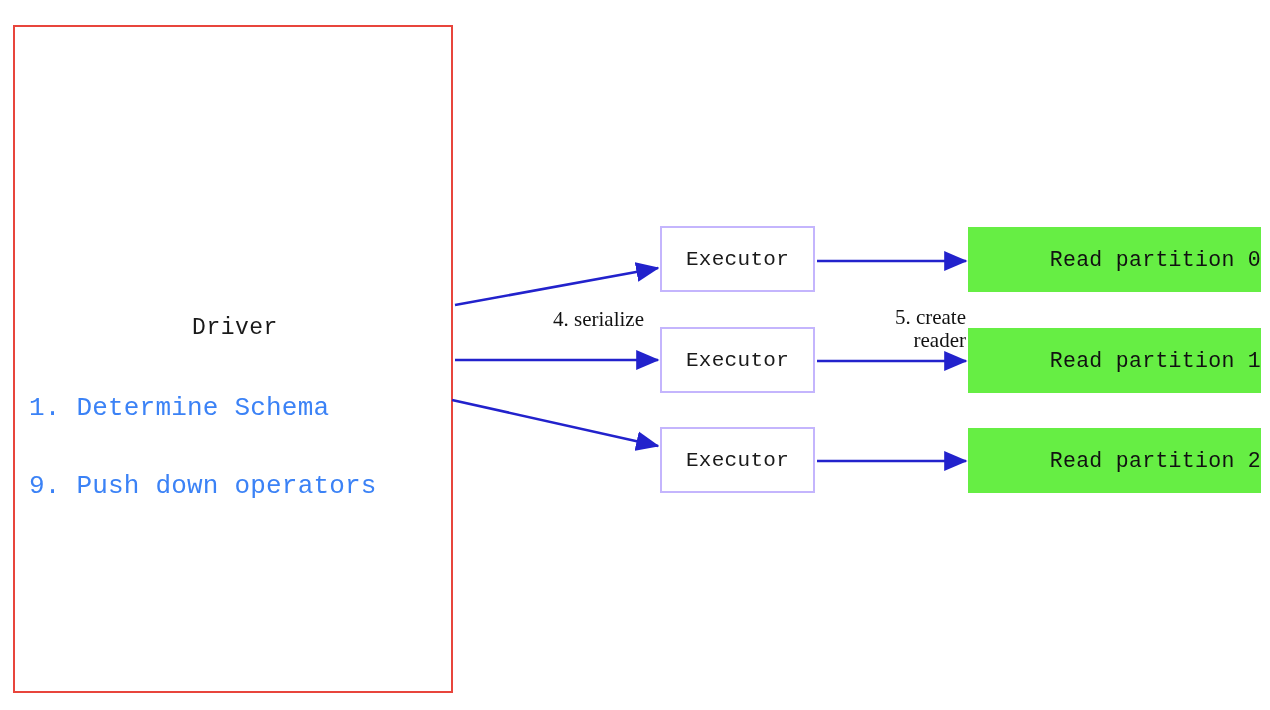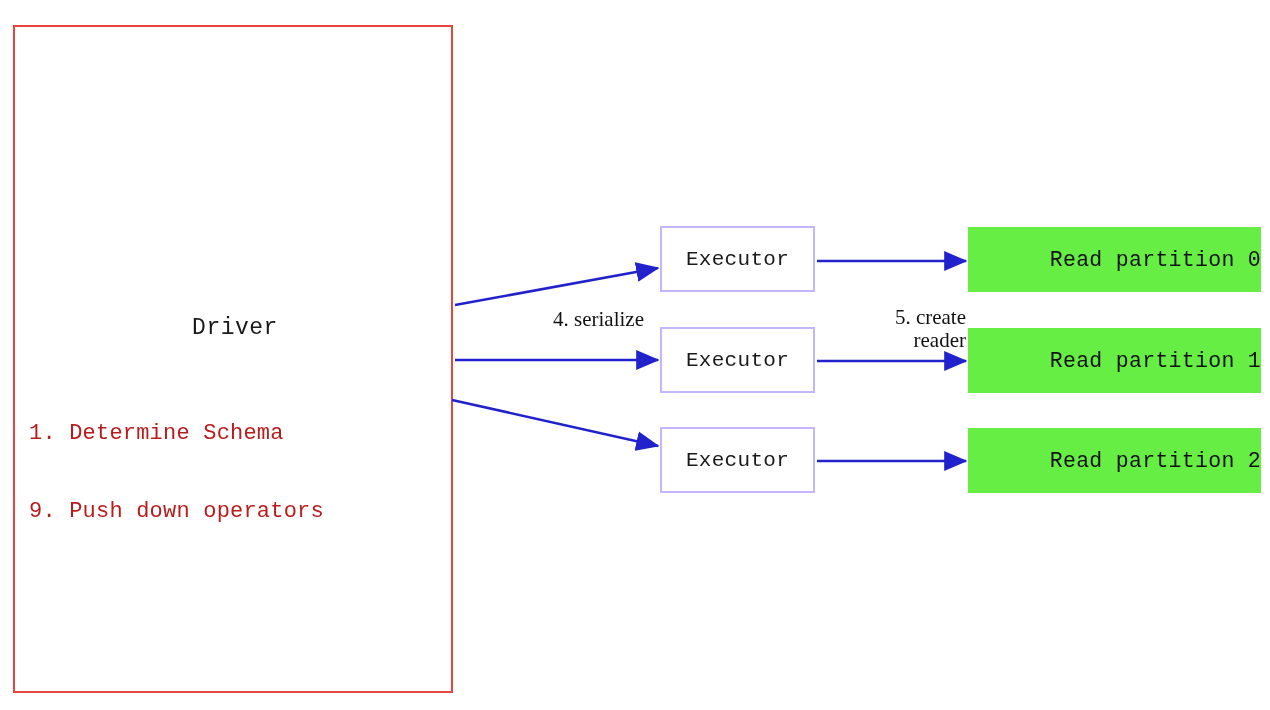--- a/index.html
+++ b/index.html
@@ -39,26 +39,26 @@
     font-family: "Liberation Mono", "DejaVu Sans Mono", monospace;
     font-size: 23px;
     color: #1a1a1a;
     letter-spacing: 0.5px;
     white-space: pre;
     margin-top: 36px;
   }
   .driver-steps {
     position: absolute;
     left: 14px;
-    top: 342px;
+    top: 316px;
     width: 426px;
     font-family: "Liberation Mono", "DejaVu Sans Mono", monospace;
-    font-size: 22px;
+    font-size: 26px;
     line-height: 26px;
-    color: #b91c1c;
+    color: #3b82f6;
     letter-spacing: 0.2px;
     white-space: pre;
   }
   .driver-steps div { white-space: pre; }
 
   
   .executor-box {
     position: absolute;
     width: 155px;
     height: 66px;

